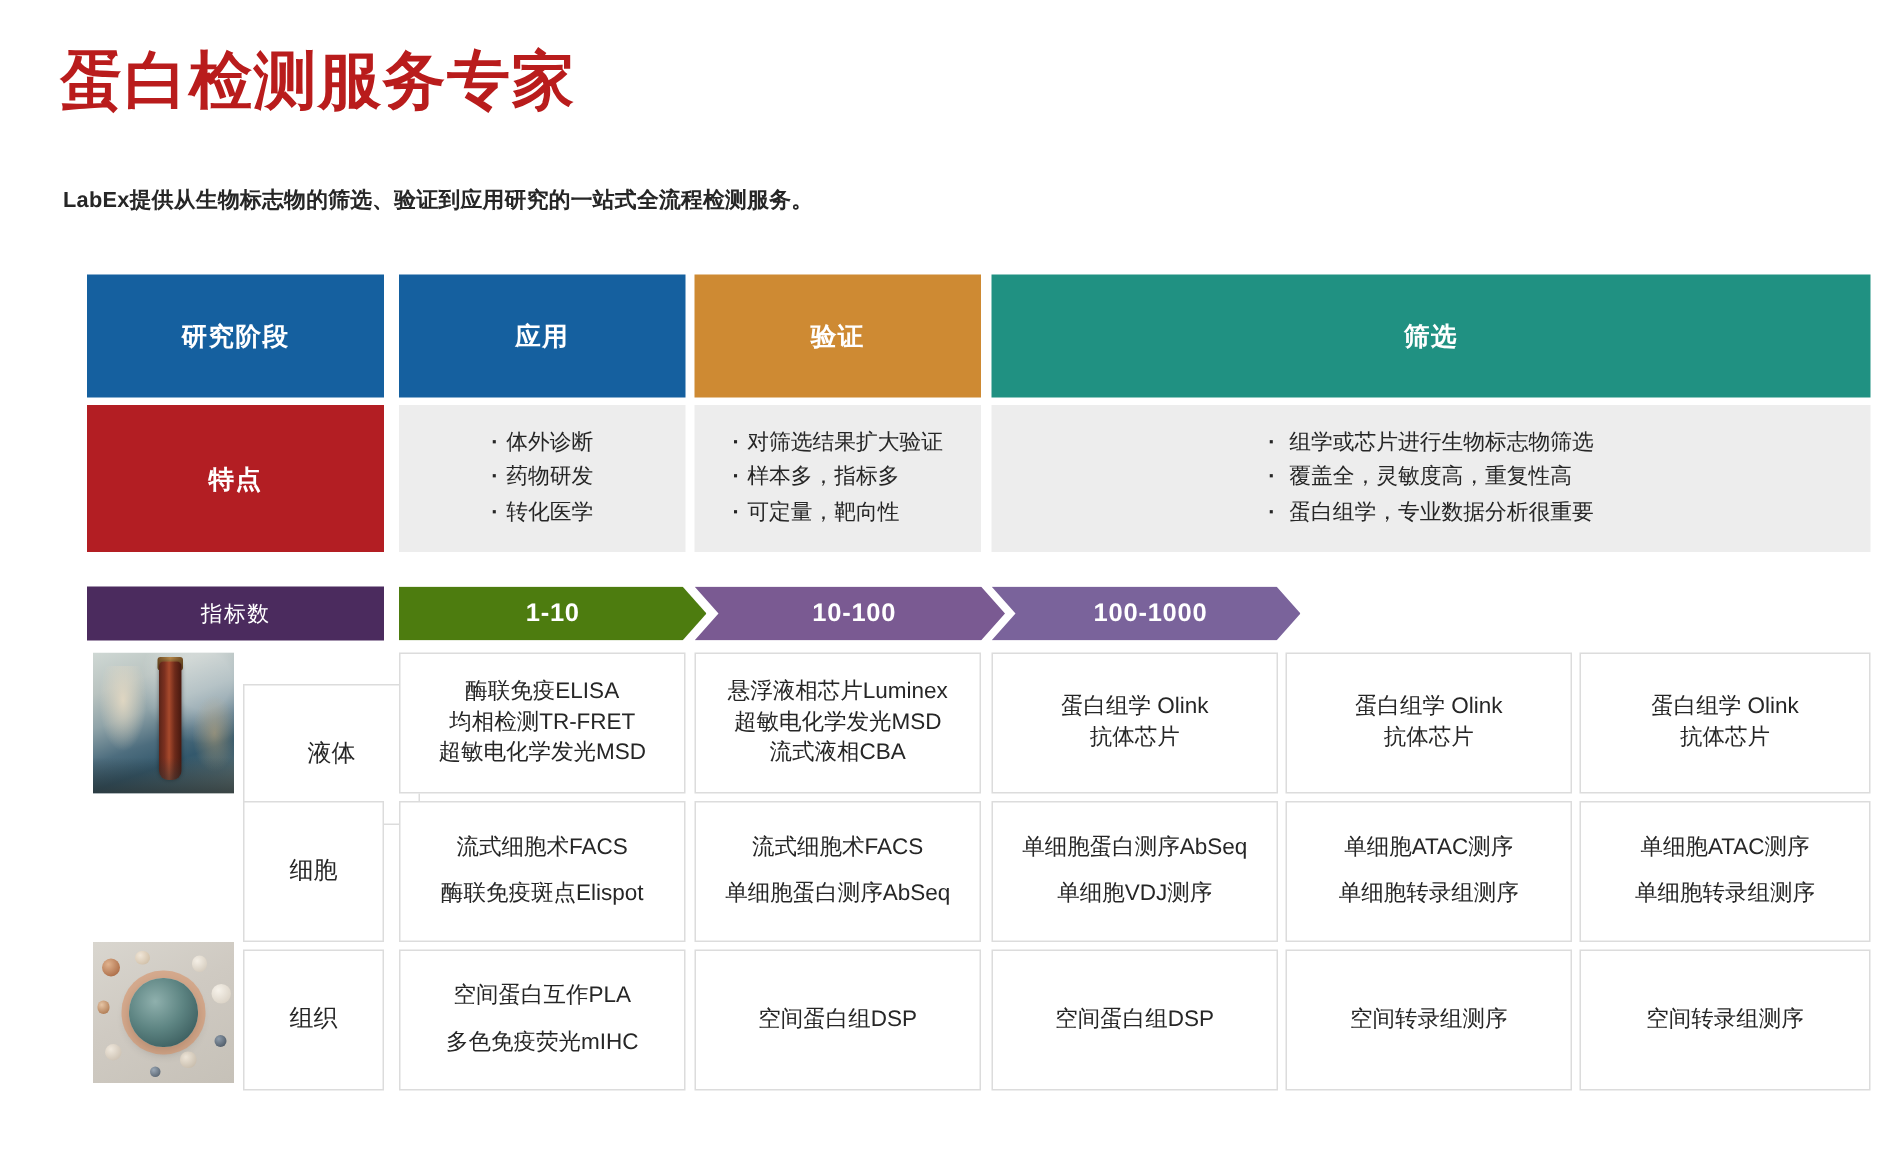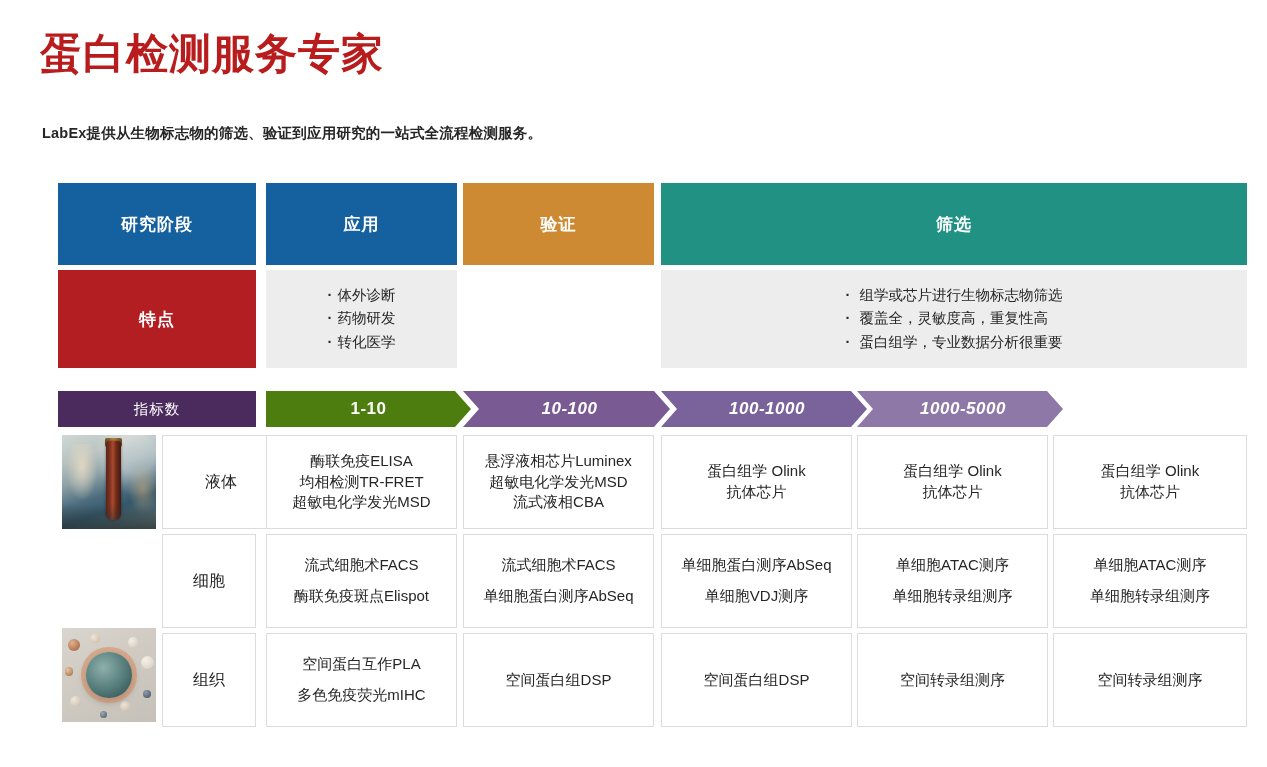--- a/index.html
+++ b/index.html
@@ -64,21 +64,21 @@
     display:flex; align-items:center; justify-content:center;
     font-size:14.5px; height:36px; letter-spacing:1px;
   }
   .chev {
     height: 36px; color:#fff;
     display:flex; align-items:center; justify-content:center;
     font-size: 17px; font-weight: bold; letter-spacing: 0.5px;
   }
   .chev-first { clip-path: polygon(0 0, calc(100% - 16px) 0, 100% 50%, calc(100% - 16px) 100%, 0 100%); }
   .chev-mid   { clip-path: polygon(0 0, calc(100% - 16px) 0, 100% 50%, calc(100% - 16px) 100%, 0 100%, 16px 50%); }
-  .chev-txt { margin-left: 6px; font-style: italic; }
+  .chev-txt { margin-left: 6px; }
 
   
   .cell {
     background:#ffffff; border:1px solid #DCDCDC;
     display:flex; align-items:center; justify-content:center;
     text-align:center; color:#262626;
     font-size: 15px; line-height: 1.42;
   }
   .cell.tight { line-height: 1.38; }
   .cell.loose { line-height: 2.05; }
@@ -137,54 +137,58 @@
   <div class="band feat feat-red" style="left:58px; width:198px;">特点</div>
 
   <div class="band feat feat-grey" style="left:266px; width:191px;">
     <ul>
       <li>体外诊断</li>
       <li>药物研发</li>
       <li>转化医学</li>
     </ul>
   </div>
 
+  <div class="band feat feat-grey" style="left:463px; width:191px;">
+    <ul>
+      <li>对筛选结果扩大验证</li>
+      <li>样本多，指标多</li>
+      <li>可定量，靶向性</li>
+    </ul>
+  </div>
 
   <div class="band feat feat-grey feat-wide" style="left:661px; width:586px;">
     <ul>
       <li>组学或芯片进行生物标志物筛选</li>
       <li>覆盖全，灵敏度高，重复性高</li>
       <li>蛋白组学，专业数据分析很重要</li>
     </ul>
   </div>
 
   <div class="band chev-row chev-label" style="left:58px; width:198px;">指标数</div>
 
   <div class="band chev-row chev chev-first" style="left:266px; width:205px; background:#4d7c0f;">
     <span>1-10</span>
   </div>
   <div class="band chev-row chev chev-mid" style="left:463px; width:207px; background:#7A5A92;">
     <span class="chev-txt">10-100</span>
   </div>
   <div class="band chev-row chev chev-mid" style="left:661px; width:206px; background:#7A639B;">
     <span class="chev-txt">100-1000</span>
-  </div>
-  <div class="band chev-row chev chev-mid" style="left:857px; width:206px; background:#8D78A8;">
-    <span class="chev-txt">1000-5000</span>
   </div>
 
   <div class="band thumb" style="left:62px; top:435px; width:94px; height:94px;">
     <div class="thumb-inner tube-bg">
       <div class="tube-blur1"></div>
       <div class="tube-blur2"></div>
       <div class="tube-cap"></div>
       <div class="tube-glass"></div>
       <div class="tube-dark"></div>
     </div>
   </div>
-  <div class="band cell labelcell" style="left:162px; top:435px; width:118px; height:94px;">液体</div>
+  <div class="band cell labelcell" style="left:162px; top:456px; width:118px; height:94px;">液体</div>
   <div class="band cell tight" style="left:266px; top:435px; width:191px; height:94px; white-space:pre-line;">酶联免疫ELISA
 均相检测TR-FRET
 超敏电化学发光MSD</div>
   <div class="band cell tight" style="left:463px; top:435px; width:191px; height:94px; white-space:pre-line;">悬浮液相芯片Luminex
 超敏电化学发光MSD
 流式液相CBA</div>
   <div class="band cell tight" style="left:661px; top:435px; width:191px; height:94px; white-space:pre-line;">蛋白组学 Olink
 抗体芯片</div>
   <div class="band cell tight" style="left:857px; top:435px; width:191px; height:94px; white-space:pre-line;">蛋白组学 Olink
 抗体芯片</div>

